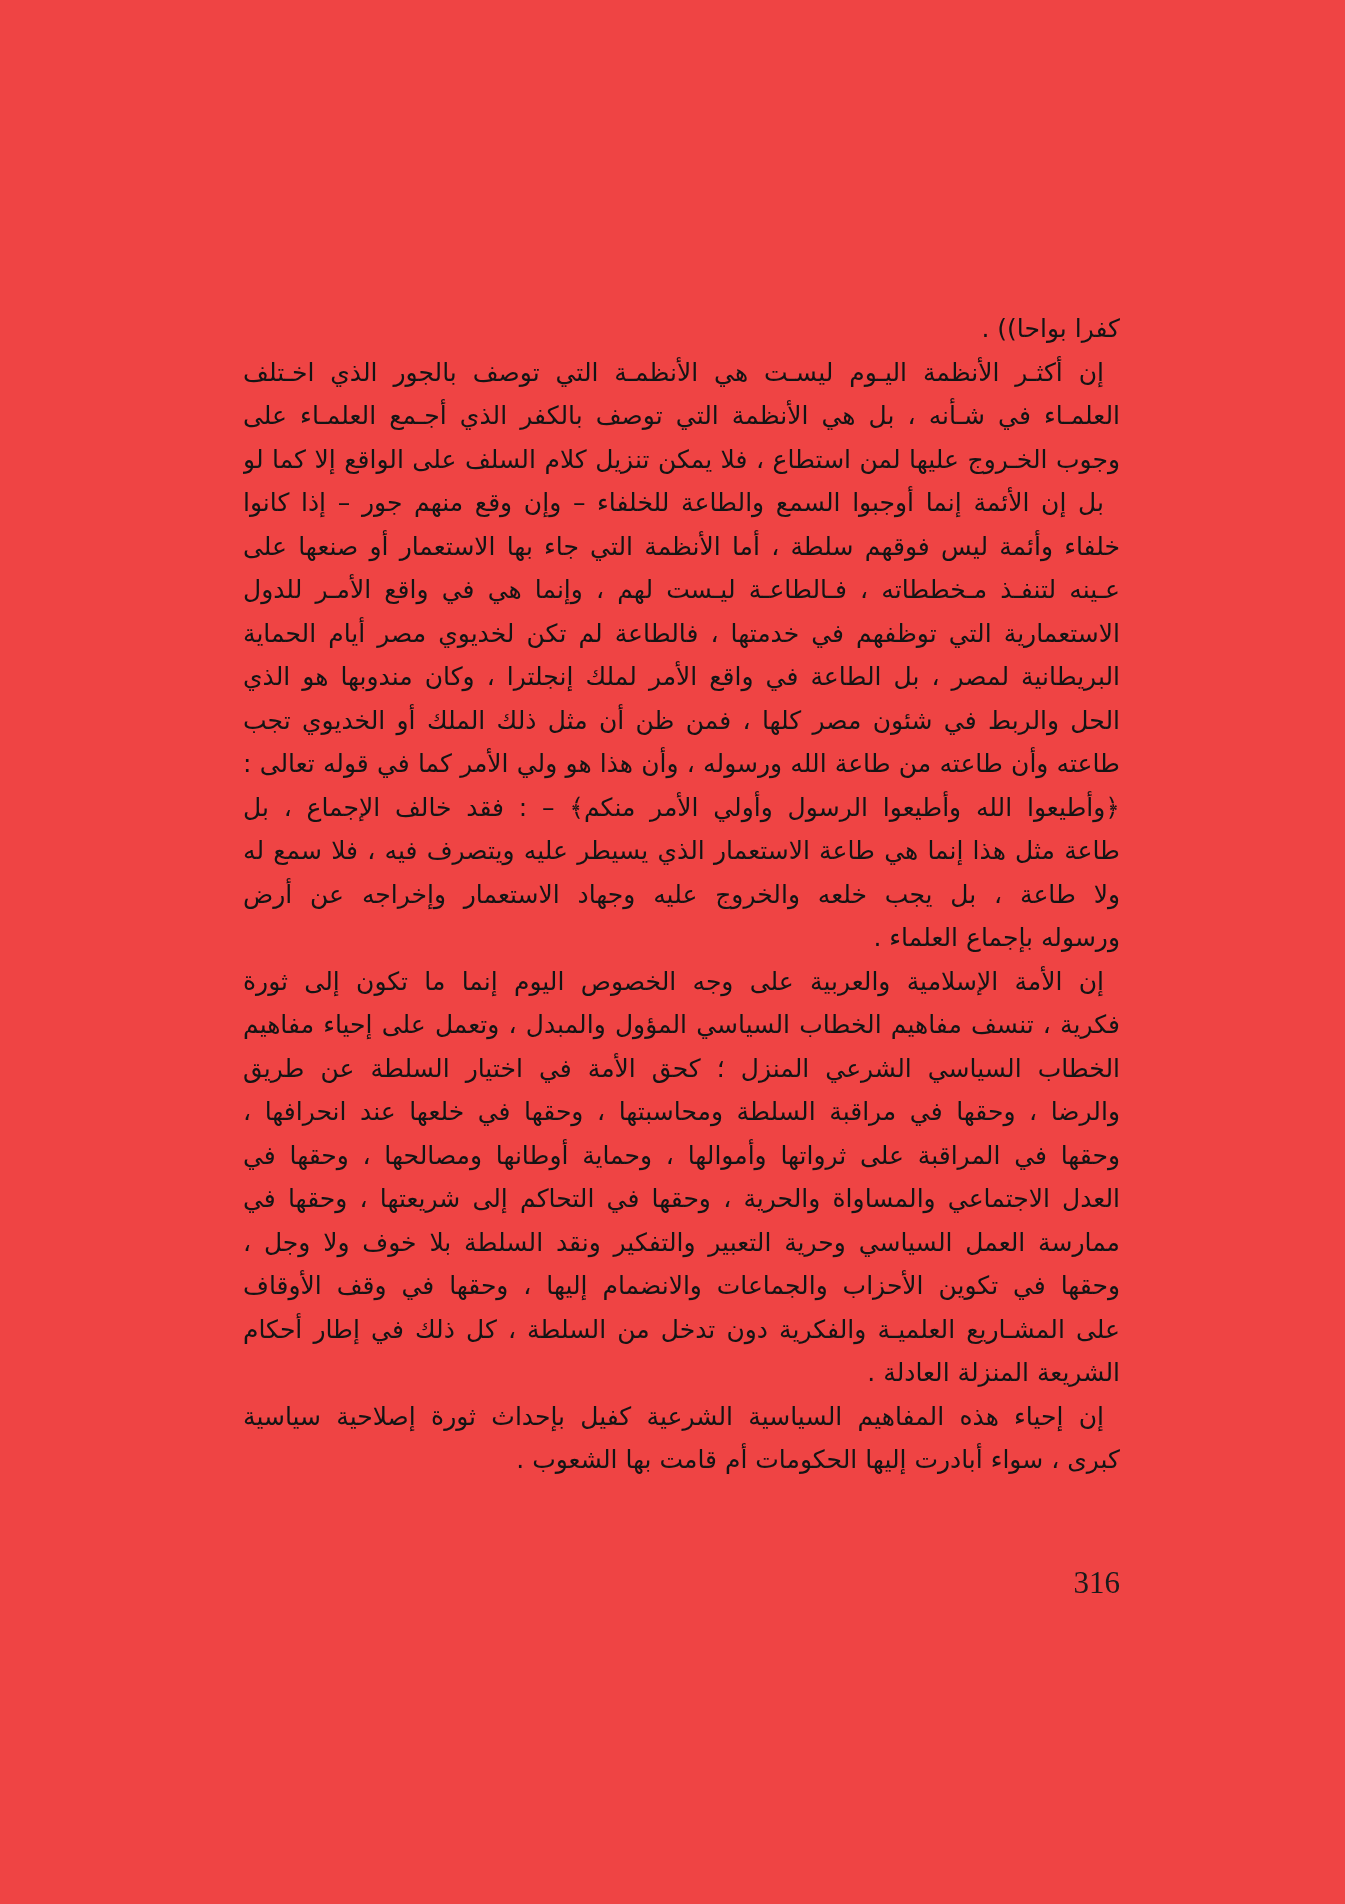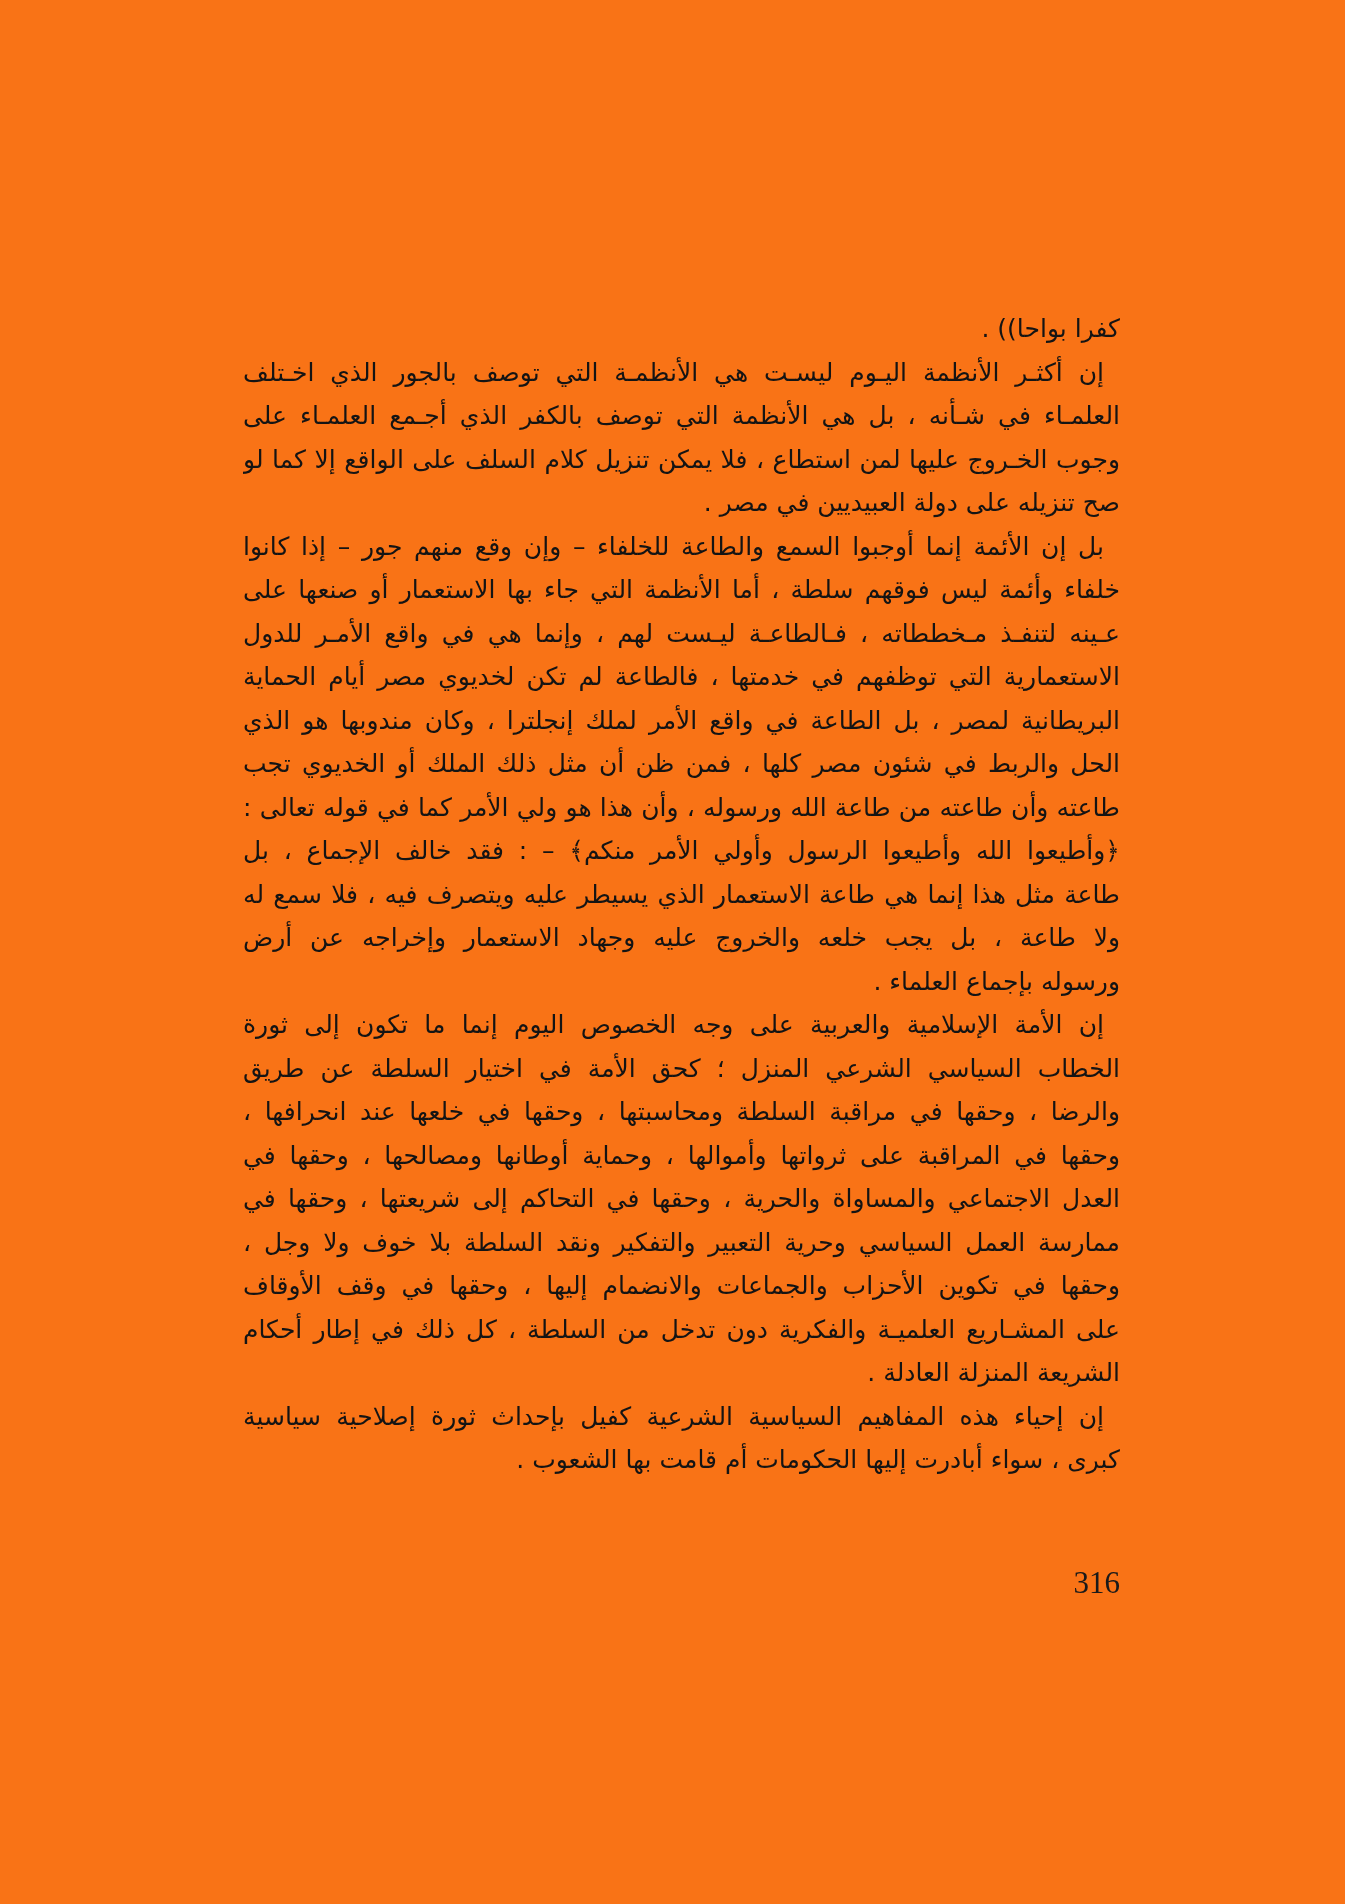--- a/index.html
+++ b/index.html
@@ -4,21 +4,21 @@
 <style>
   html, body {
     margin: 0;
     padding: 0;
     background: #ffffff;
   }
   .page {
     position: relative;
     width: 1345px;
     height: 1904px;
-    background: #f97316;
+    background: #ef4444;
     overflow: hidden;
     color: #141414;
   }
   .textblock {
     position: absolute;
     top: 307px;
     right: 225px;
     width: 877px;
     direction: rtl;
     unicode-bidi: embed;
@@ -55,33 +55,33 @@
 </style>
 </head>
 <body>
 
 <div class="page">
   <main class="textblock" id="textblock">
       <div class="line end">كفرا بواحا)) .</div>
       <div class="line indent">إن أكثـر الأنظمة اليـوم ليسـت هي الأنظمـة التي توصف بالجور الذي اخـتلف</div>
       <div class="line">العلمـاء في شـأنه ، بل هي الأنظمة التي توصف بالكفر الذي أجـمع العلمـاء على</div>
       <div class="line">وجوب الخـروج عليها لمن استطاع ، فلا يمكن تنزيل كلام السلف على الواقع إلا كما لو</div>
-      <div class="line end">صح تنزيله على دولة العبيديين في مصر .</div>
       <div class="line indent">بل إن الأئمة إنما أوجبوا السمع والطاعة للخلفاء – وإن وقع منهم جور – إذا كانوا</div>
       <div class="line">خلفاء وأئمة ليس فوقهم سلطة ، أما الأنظمة التي جاء بها الاستعمار أو صنعها على</div>
       <div class="line">عـينه لتنفـذ مـخططاته ، فـالطاعـة ليـست لهم ، وإنما هي في واقع الأمـر للدول</div>
       <div class="line">الاستعمارية التي توظفهم في خدمتها ، فالطاعة لم تكن لخديوي مصر أيام الحماية</div>
       <div class="line">البريطانية لمصر ، بل الطاعة في واقع الأمر لملك إنجلترا ، وكان مندوبها هو الذي يملك</div>
       <div class="line">الحل والربط في شئون مصر كلها ، فمن ظن أن مثل ذلك الملك أو الخديوي تجب</div>
       <div class="line">طاعته وأن طاعته من طاعة الله ورسوله ، وأن هذا هو ولي الأمر كما في قوله تعالى :</div>
       <div class="line">﴿وأطيعوا الله وأطيعوا الرسول وأولي الأمر منكم﴾ – : فقد خالف الإجماع ، بل</div>
       <div class="line">طاعة مثل هذا إنما هي طاعة الاستعمار الذي يسيطر عليه ويتصرف فيه ، فلا سمع له</div>
       <div class="line">ولا طاعة ، بل يجب خلعه والخروج عليه وجهاد الاستعمار وإخراجه عن أرض</div>
       <div class="line end">ورسوله بإجماع العلماء .</div>
       <div class="line indent">إن الأمة الإسلامية والعربية على وجه الخصوص اليوم إنما ما تكون إلى ثورة</div>
+      <div class="line">فكرية ، تنسف مفاهيم الخطاب السياسي المؤول والمبدل ، وتعمل على إحياء مفاهيم</div>
       <div class="line">الخطاب السياسي الشرعي المنزل ؛ كحق الأمة في اختيار السلطة عن طريق الشورى</div>
       <div class="line">والرضا ، وحقها في مراقبة السلطة ومحاسبتها ، وحقها في خلعها عند انحرافها ،</div>
       <div class="line">وحقها في المراقبة على ثرواتها وأموالها ، وحماية أوطانها ومصالحها ، وحقها في تحقيق</div>
       <div class="line">العدل الاجتماعي والمساواة والحرية ، وحقها في التحاكم إلى شريعتها ، وحقها في</div>
       <div class="line">ممارسة العمل السياسي وحرية التعبير والتفكير ونقد السلطة بلا خوف ولا وجل ،</div>
       <div class="line">وحقها في تكوين الأحزاب والجماعات والانضمام إليها ، وحقها في وقف الأوقاف</div>
       <div class="line">على المشـاريع العلميـة والفكرية دون تدخل من السلطة ، كل ذلك في إطار أحكام</div>
       <div class="line end">الشريعة المنزلة العادلة .</div>
       <div class="line indent">إن إحياء هذه المفاهيم السياسية الشرعية كفيل بإحداث ثورة إصلاحية سياسية</div>
       <div class="line end">كبرى ، سواء أبادرت إليها الحكومات أم قامت بها الشعوب .</div>

